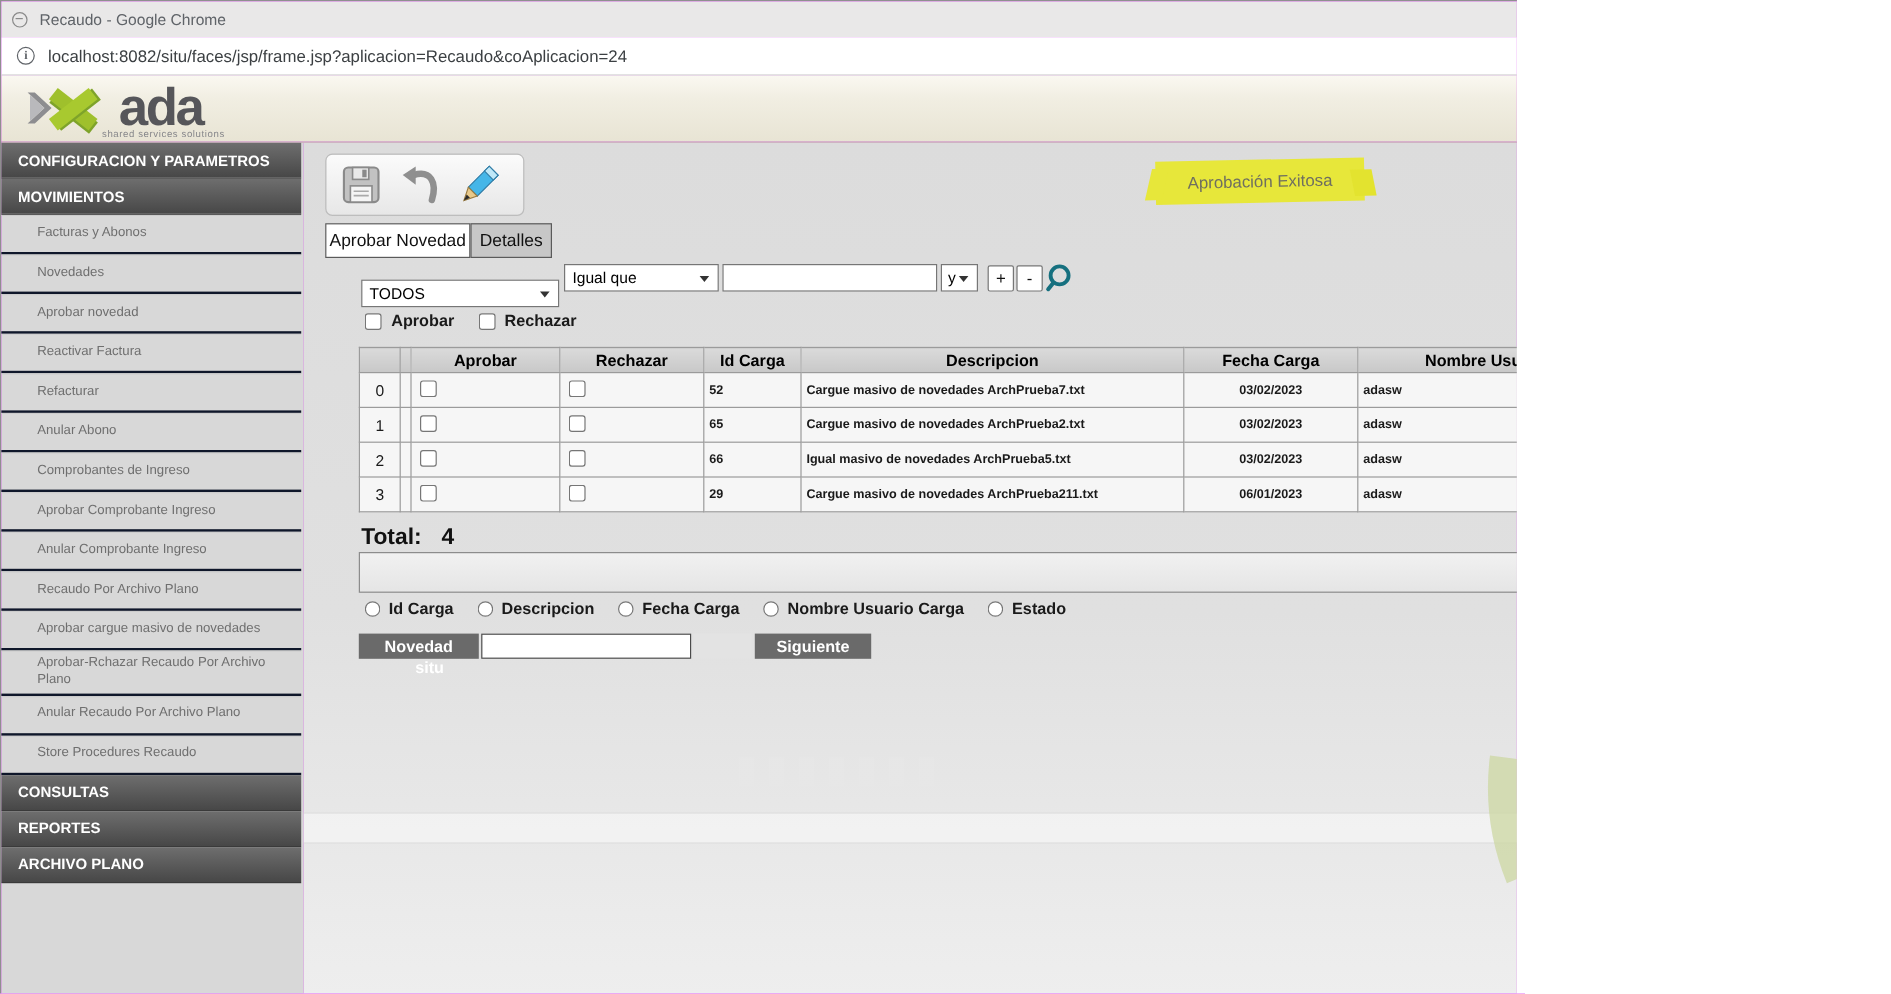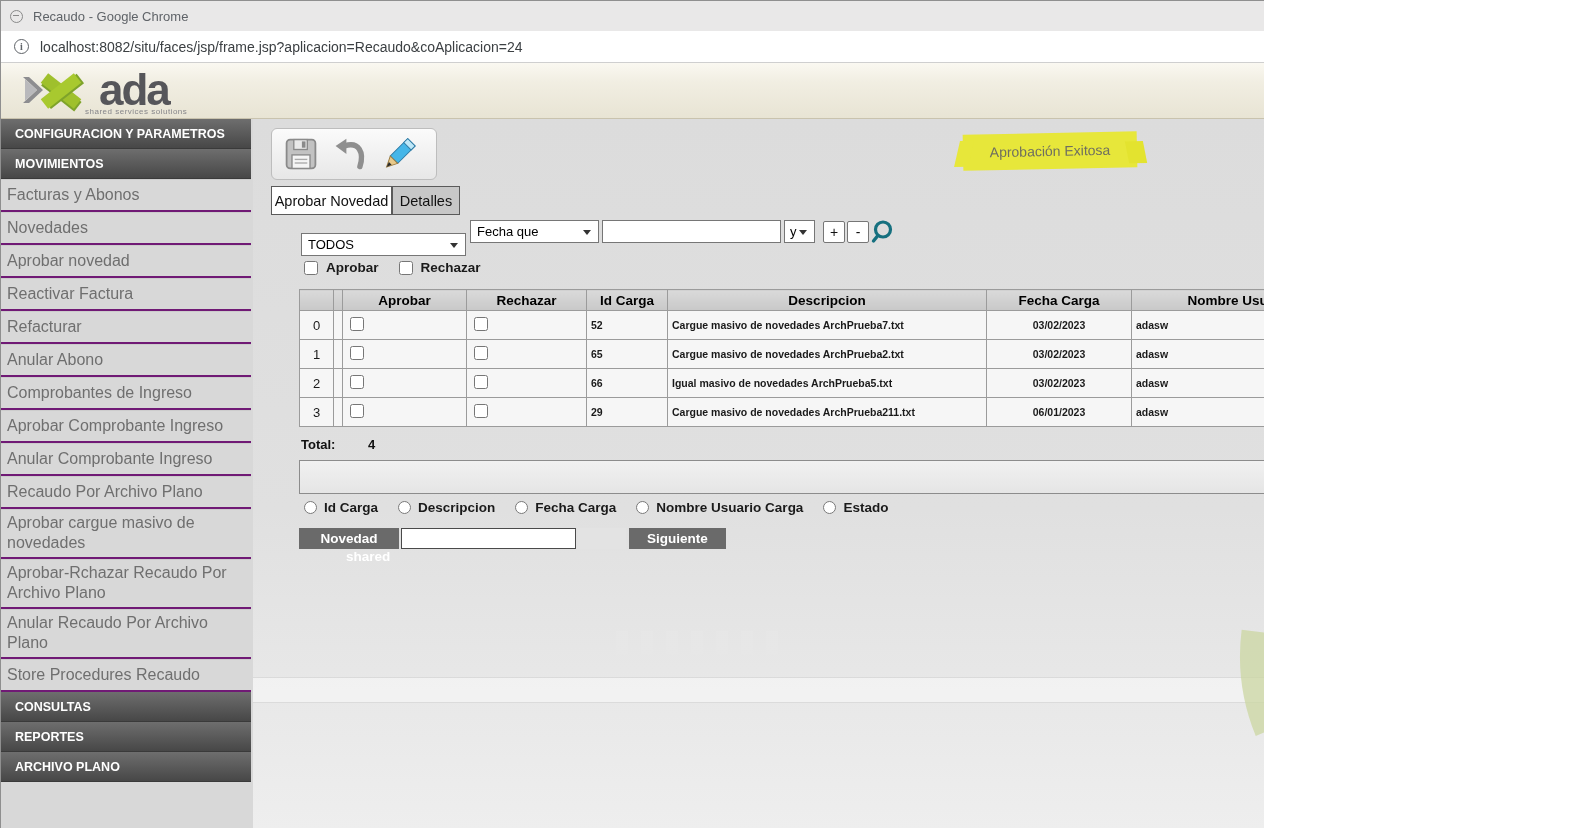--- a/index.html
+++ b/index.html
@@ -36,22 +36,22 @@
   .logo-text { font-size:44px; font-weight:700; color:#56565a; letter-spacing:-2px; line-height:38px; margin-left:6px; }
   .logo-tagline { position:absolute; left:84px; top:44px; font-size:8px; color:#86868a; letter-spacing:.5px; }
   .appheader-actions { position:absolute; right:16px; top:12px; display:flex; align-items:center; gap:12px; }
   .hdr-glyph { font-size:19px; font-weight:700; color:#1b1b1b; }
 
   
   .sidebar { position:absolute; left:0; top:118px; width:252px; height:710px; background:#d8d8d8; }
   .side-header { height:30px; background:linear-gradient(180deg,#6e6e6e,#474747); color:#ffffff;
                  font-size:12.5px; font-weight:700; display:flex; align-items:center; padding-left:14px;
                  border-bottom:1px solid #3a3a3a; margin-right:2px; }
-  .side-item { min-height:33px; color:#6f6f6f; font-size:16px; display:flex; align-items:center;
-               padding:4px 10px 4px 6px; border-bottom:2px solid #701a75; margin-right:2px;
+  .side-item { min-height:33px; color:#6f6f6f; font-size:11px; display:flex; align-items:center;
+               padding:4px 10px 4px 30px; border-bottom:2px solid #0f172a; margin-right:2px;
                box-shadow:inset 0 1px 0 #cccccc; line-height:1.25; }
 
   
   .content-bg { position:absolute; left:252px; top:118px; width:1309px; height:710px;
                 background:linear-gradient(180deg,#dcdcdc 0%, #e0e0e0 55%, #eeeeee 100%); }
   .deco-band { position:absolute; left:252px; top:676px; width:1309px; height:26px;
                background:rgba(250,250,250,.55); border-top:1px solid rgba(150,150,150,.25);
                border-bottom:1px solid rgba(150,150,150,.25); }
   .deco-bars1 { position:absolute; left:615px; top:630px; width:175px; height:24px; opacity:.85;
                 background:repeating-linear-gradient(90deg,#e7e7e7 0 12px, transparent 12px 25px); }
@@ -97,21 +97,21 @@
           table-layout:fixed; background:#f6f6f6; }
   .grid th, .grid td { border:1px solid #9b9b9b; overflow:hidden; white-space:nowrap; }
   .grid thead th { height:21px; background:linear-gradient(180deg,#dadada,#c8c8c8);
                    font-size:13.5px; font-weight:700; color:#000; text-align:center; }
   .grid tbody td { height:29px; font-size:10.5px; font-weight:700; color:#1a1a1a; padding:0 4px; }
   .grid td.idx { font-weight:400; font-size:13px; text-align:center; padding:0; }
   .grid td.ctr { text-align:center; }
   .grid td.cb { padding-left:7px; }
 
   
-  .total-row { position:absolute; left:300px; top:436px; font-size:13px; font-weight:700; color:#111; }
+  .total-row { position:absolute; left:300px; top:436px; font-size:19px; font-weight:700; color:#111; }
   .total-val { position:absolute; left:67px; top:0; }
   .msgbox { position:absolute; left:298px; top:459px; width:1188px; height:34px;
             background:linear-gradient(180deg,#f1f1f1,#e5e5e5); border:1px solid #8c8c8c; }
   .sort-row { position:absolute; left:303px; top:499px; display:flex; align-items:center; gap:7px; }
   .sort-row label { font-size:13.5px; font-weight:700; color:#1a1a1a; margin-right:13px; }
   .pg-btn { position:absolute; top:527px; height:21px; background:#6a6a6a; color:#fff; font-size:13.5px;
             font-weight:700; display:flex; align-items:center; justify-content:center; }
   .pg-prev { left:298px; width:100px; }
   .pg-next { left:628px; width:97px; }
   .pg-input { position:absolute; left:400px; top:527px; width:175px; height:21px; background:#fff;
@@ -257,21 +257,21 @@
     </div>
   </div>
 
   <div class="tab tab-active">Aprobar Novedad</div>
   <div class="tab tab-inactive">Detalles</div>
 
   <div class="fake-select sel-field">
       <span>TODOS</span>
     </div>
   <div class="fake-select sel-op">
-      <span>Fecha que</span>
+      <span>Igual que</span>
     </div>
   <input class="filter-input" type="text" value="" style="">
   <div class="fake-select sel-conj">
       <span>y</span>
     </div>
   <div class="pm-btn btn-plus">+</div>
   <div class="pm-btn btn-minus">-</div>
   <svg class="search-icon" viewBox="0 0 26 26">
     <circle cx="13" cy="10.5" r="7.5" fill="none" stroke="#16707f" stroke-width="3.2"></circle>
     <line x1="7.5" y1="17" x2="3.5" y2="22" stroke="#16707f" stroke-width="3.4" stroke-linecap="round"></line>
@@ -378,21 +378,21 @@
     <input type="radio" name="sortcol" style="">
     <label>Nombre Usuario Carga</label>
     <input type="radio" name="sortcol" style="">
     <label>Estado</label>
   </div>
 
   <div class="pg-btn pg-prev">Novedad</div>
   <input class="pg-input" type="text" value="" style="">
   <div class="pg-seg"></div>
   <div class="pg-btn pg-next">Siguiente</div>
-  <div class="pg-status">shared</div>
+  <div class="pg-status">situ</div>
 
   <div class="scrollbar">
     <div class="sb-up"></div>
     <div class="sb-thumb"></div>
     <div class="sb-down"></div>
   </div>
 
 </div>
 
 </body></html>

